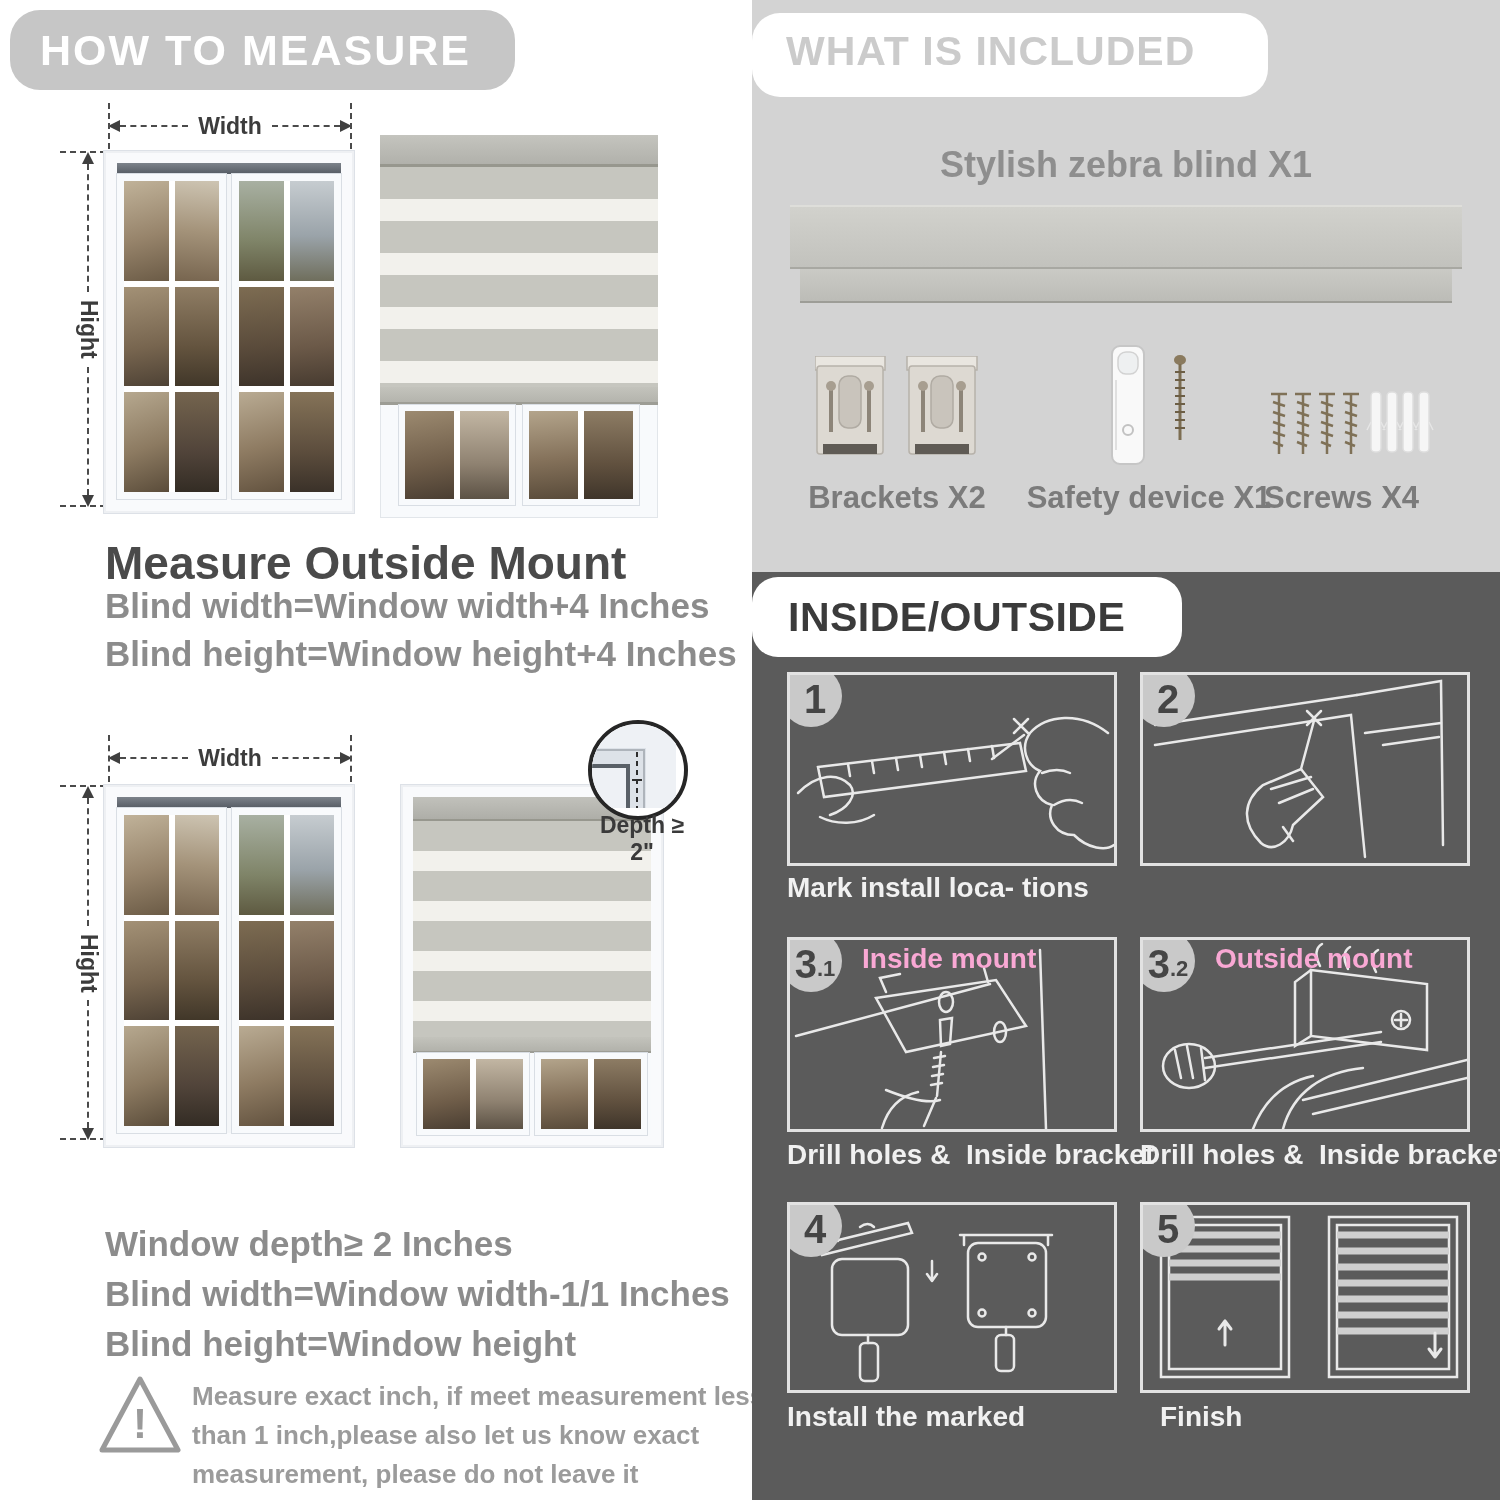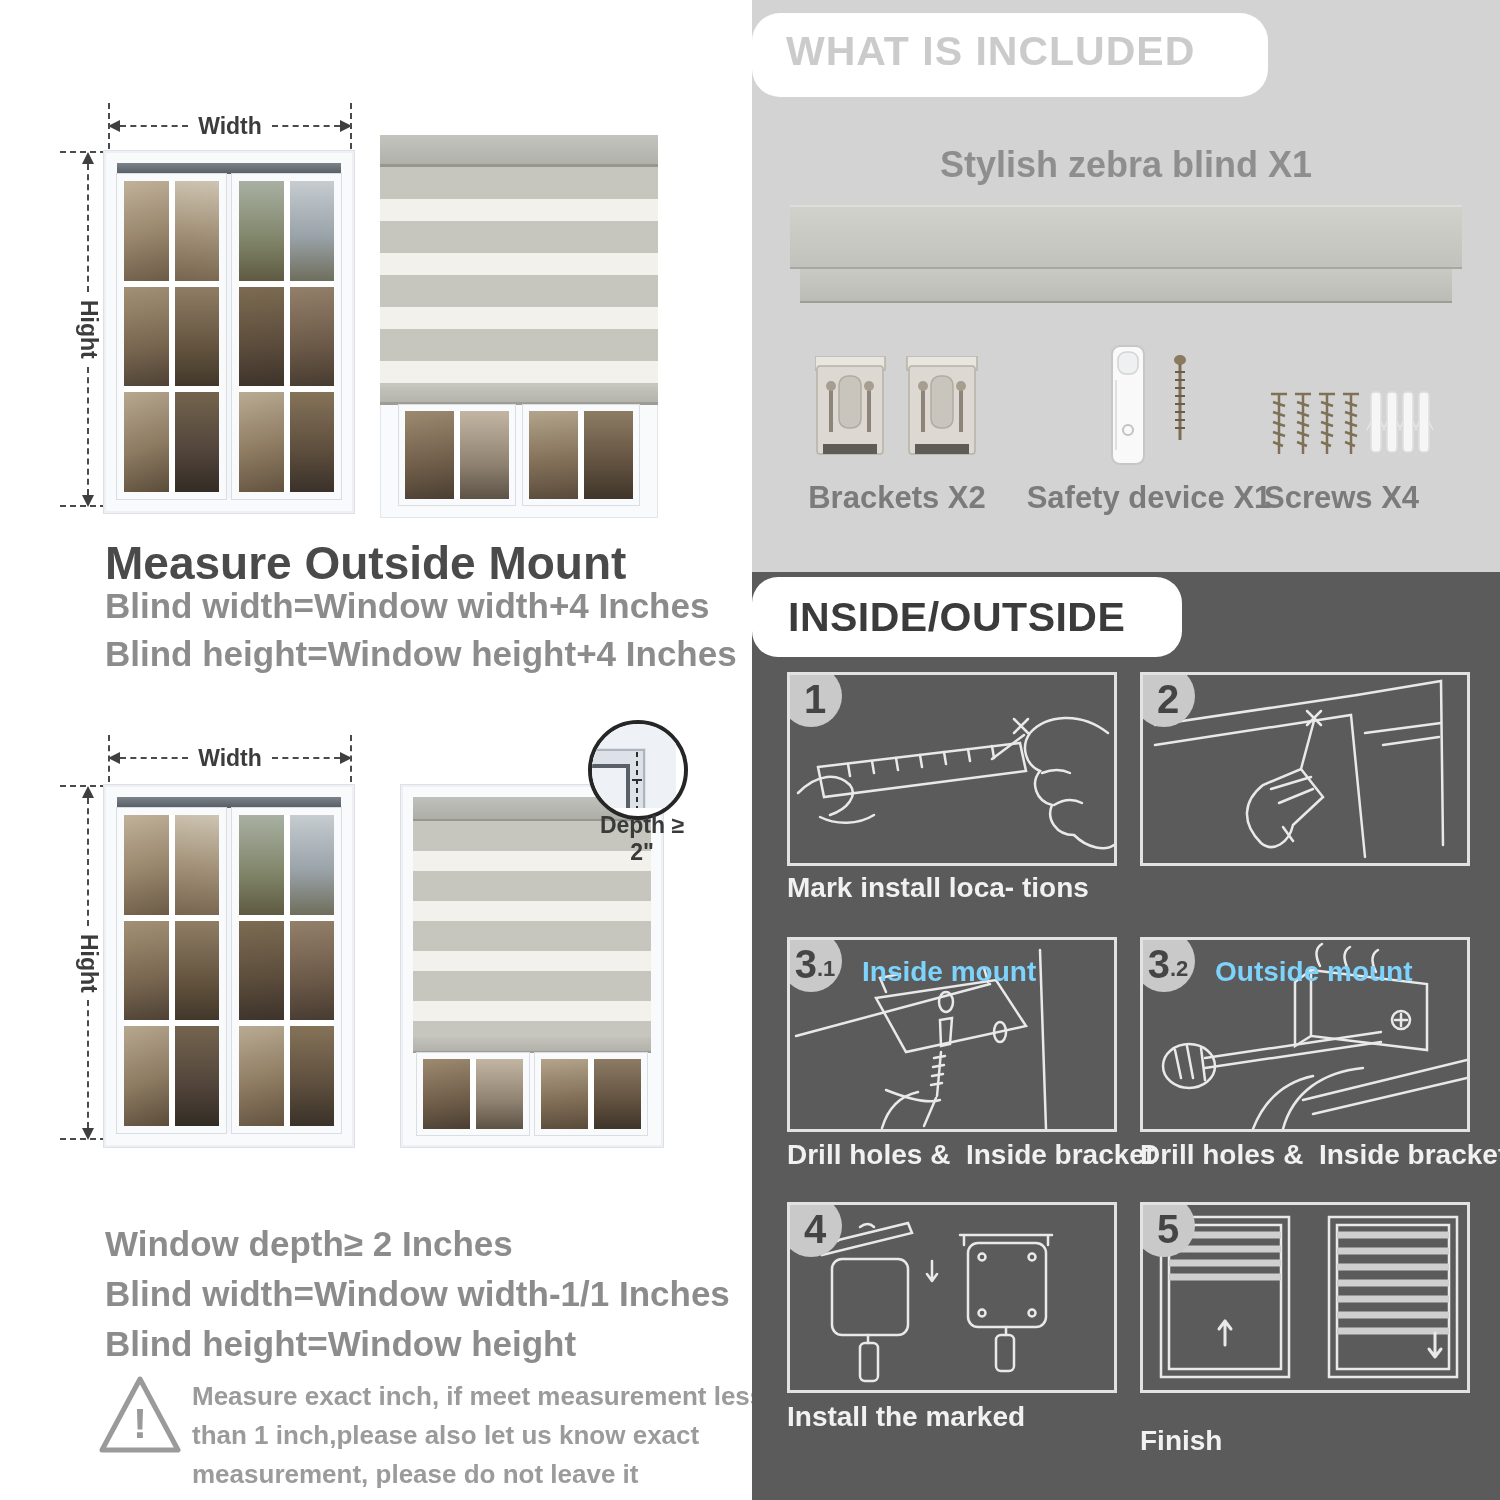--- a/index.html
+++ b/index.html
@@ -88,30 +88,31 @@
 
   .mount{position:absolute;left:0;top:572px;width:748px;height:928px;background:#5b5b5b;}
   .hdr-mount{position:absolute;left:0;top:5px;width:430px;height:80px;background:#fff;border-radius:26px;
              color:#3b3b3b;font-size:41px;font-weight:bold;line-height:80px;padding-left:36px;box-sizing:border-box;letter-spacing:0.5px;}
   .step-panel{position:absolute;width:330px;border:3px solid #e2e2e2;box-sizing:border-box;overflow:hidden;background:#5b5b5b;}
   .badge{position:absolute;top:-10px;left:-10px;width:62px;height:62px;border-radius:50%;background:#c9c9c9;
          display:flex;align-items:center;justify-content:center;color:#454545;font-weight:bold;}
   .badge-main{font-size:40px;padding-left:8px;padding-top:6px;}
   .badge-sub{font-size:22px;align-self:flex-end;margin-bottom:10px;}
   .badge-sub:empty{display:none;}
-  .step-title{position:absolute;left:72px;top:16px;font-size:28px;font-weight:bold;color:#7dd3fc;}
+  .step-title{position:absolute;left:72px;top:3px;font-size:28px;font-weight:bold;color:#f9a8d4;}
   .step-title:empty{display:none;}
   .step-caption{position:absolute;width:340px;font-size:28px;font-weight:bold;color:#f1f1f1;white-space:pre;}
   .step-art{position:absolute;inset:0;}
 </style>
 </head>
 <body>
 
 <div class="page">
 
+  <div class="abs hdr-left">HOW TO MEASURE</div>
 
   <div class="abs harrow" style="left:108px;top:116px;width:244px;">
     <div class="tri-l"></div>
     <div class="dash"></div>
     <div class="lbl">Width</div>
     <div class="dash"></div>
     <div class="tri-r"></div>
   </div>
   <div class="abs vtick" style="left:108px;top:103px;height:46px;"></div>
   <div class="abs vtick" style="left:350px;top:103px;height:46px;"></div>
@@ -461,16 +462,16 @@
           </g>
         </svg>
         <div class="badge">
           <span class="badge-main">5</span>
 
         </div>
 
       </div>
 
       <div class="step-caption" style="left:35px;top:829px;">Install the marked</div>
-      <div class="step-caption" style="left:388px;top:829px;margin-top:24px;">Finish</div>
+      <div class="step-caption" style="left:408px;top:829px;">Finish</div>
     </div>
   </div>
 </div>
 
 </body></html>

